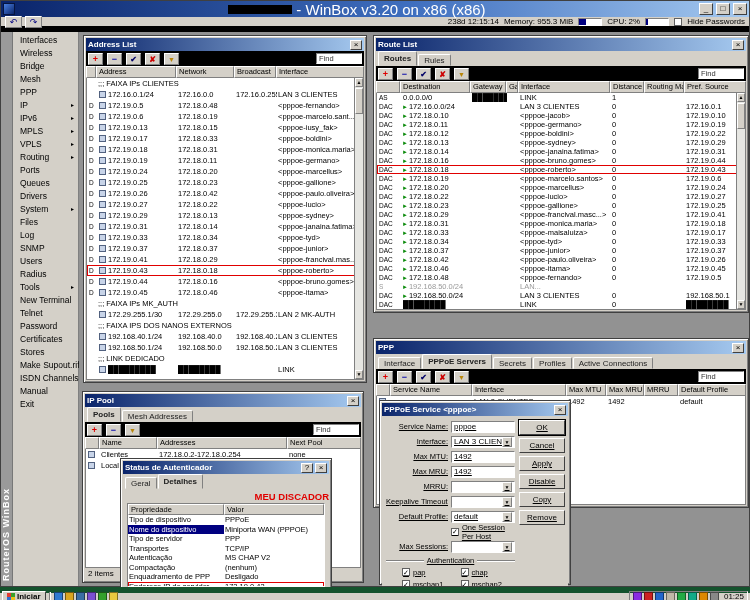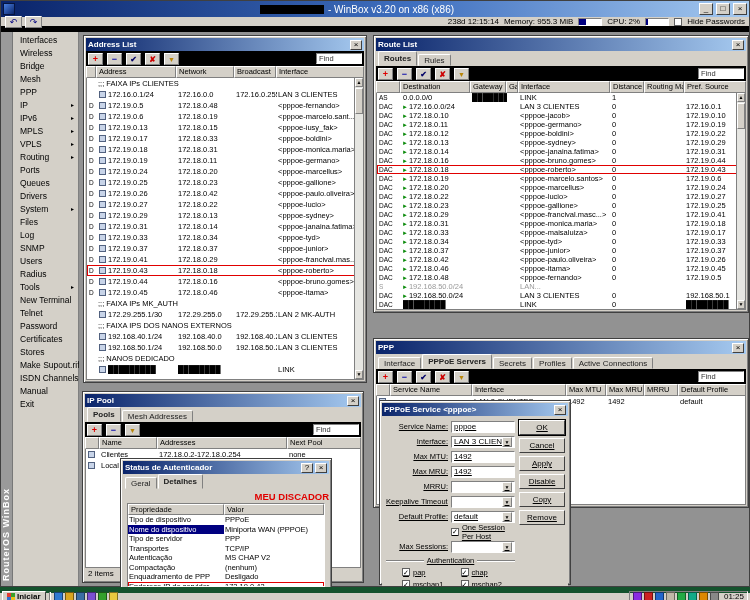--- a/index.html
+++ b/index.html
@@ -3,21 +3,21 @@
 <meta charset="utf-8">
 <style>
 *{box-sizing:border-box;margin:0;padding:0;font-family:"Liberation Sans",sans-serif;}
 i,b{font-style:normal;font-weight:normal;}
 html,body{width:750px;height:600px;overflow:hidden;}
 .desktop{position:relative;width:750px;height:600px;background:#008080;}
 
 .mainwin{position:absolute;left:0;top:0;width:750px;height:587px;background:#d4d0c8;border:1px solid #404040;box-shadow:inset 1px 1px 0 #fff;z-index:1;}
 .apptitle{height:16px;background:linear-gradient(90deg,#0a246a,#3f6fbf 55%,#a6caf0);display:flex;align-items:center;padding:1px 2px;gap:3px;}
 .appicon{width:12px;height:12px;background:linear-gradient(135deg,#4a80e0,#0a246a);border:1px solid #061540;}
-.apptitle .cap{flex:1;display:flex;align-items:center;justify-content:center;gap:4px;color:#fff;font-size:10px;font-weight:bold;white-space:nowrap;overflow:hidden;}
+.apptitle .cap{flex:1;display:flex;align-items:center;justify-content:center;gap:4px;color:#fff;font-size:15px;font-weight:bold;white-space:nowrap;overflow:hidden;}
 .redactbar{display:inline-block;width:64px;height:9px;background:#000;}
 .capbtn{width:14px;height:12px;background:#d4d0c8;border:1px solid;border-color:#fff #404040 #404040 #fff;font-size:8px;line-height:9px;text-align:center;color:#000;font-weight:normal;}
 .b-min::before{content:"_";}.b-max::before{content:"□";}.b-x::before{content:"×";}
 .apptool{height:15px;display:flex;align-items:center;gap:3px;padding:0 4px;border-bottom:6px solid #000000;background:#d4d0c8;}
 .navb{width:17px;height:12px;background:#d4d0c8;border:1px solid;border-color:#fff #808080 #808080 #fff;text-align:center;font-size:9px;line-height:11px;color:#000080;}
 .n-undo::before{content:"↶";}.n-redo::before{content:"↷";}
 .stats{margin-left:auto;display:flex;align-items:center;gap:5px;font-size:8px;white-space:nowrap;}
 .meter{width:24px;height:8px;border:1px solid;border-color:#808080 #fff #fff #808080;background:#fff;}
 .meter i{display:block;height:100%;background:#000080;}
 .cbx{width:8px;height:8px;background:#fff;border:1px solid #606060;font-size:7px;line-height:7px;text-align:center;display:inline-flex;align-items:center;justify-content:center;color:#000;}
@@ -517,21 +517,21 @@
               <div class="trow al-grid al-row">
                 <span class="c flagc"></span>
                 <span class="c"><i class="ric"></i><i>192.168.50.1/24</i></span>
                 <span class="c">192.168.50.0</span>
                 <span class="c">192.168.50.255</span>
                 <span class="c">LAN 3 CLIENTES</span>
               </div>
 
               <div class="trow al-grid al-row group">
                 <span class="c flagc"></span>
-                <span class="c"><i>;;; NANOS DEDICADO</i></span>
+                <span class="c"><i>;;; LINK DEDICADO</i></span>
                 <span class="c"></span>
                 <span class="c"></span>
                 <span class="c"></span>
               </div>
 
               <div class="trow al-grid al-row">
                 <span class="c flagc"></span>
                 <span class="c"><i class="ric"></i><i>█████████</i></span>
                 <span class="c">████████</span>
                 <span class="c"></span>

